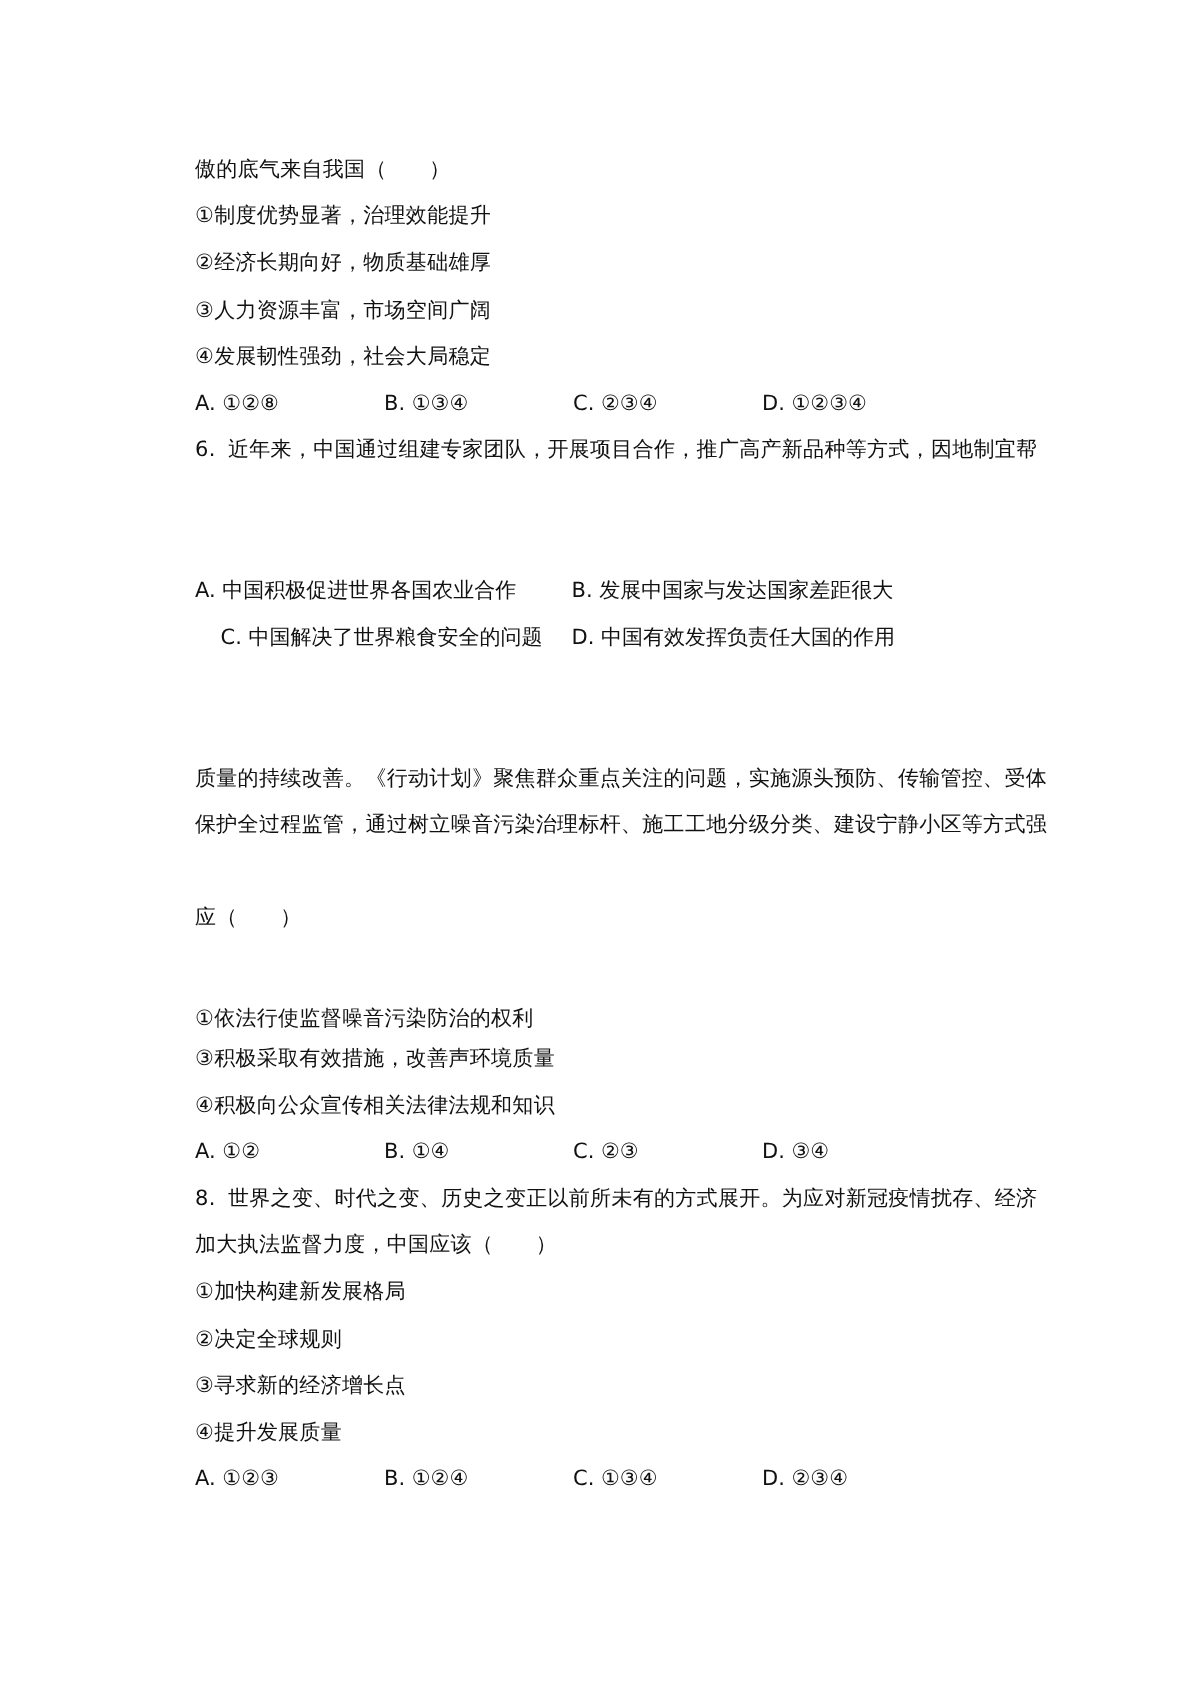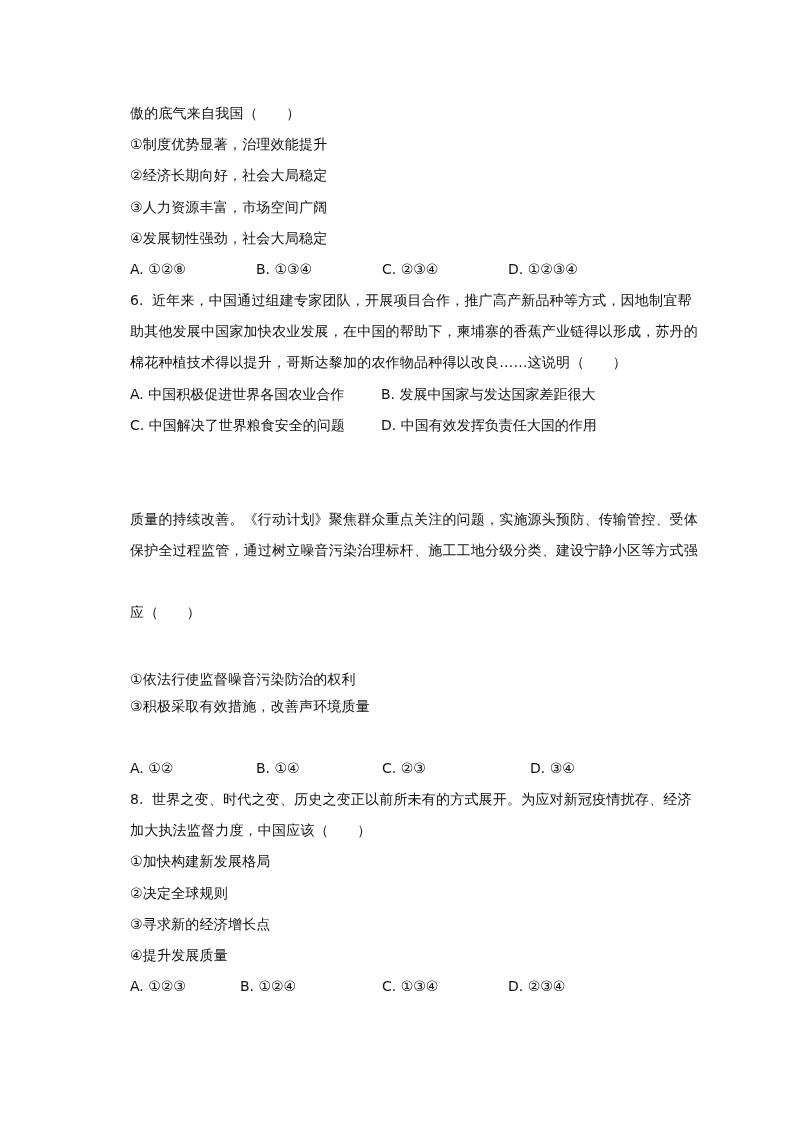--- a/index.html
+++ b/index.html
@@ -11,59 +11,58 @@
     .opt { position: absolute; top: 0; white-space: nowrap; }
     .qnum { display: inline-block; width: 22px; }
   </style>
 </head>
 <body>
 
 <div class="page">
 
   <div class="line" style="top:104px">傲的底气来自我国（　　）</div>
   <div class="line" style="top:135px">①制度优势显著，治理效能提升</div>
-  <div class="line" style="top:166px">②经济长期向好，社会大局稳定</div>
+  <div class="line" style="top:166px">②经济长期向好，物质基础雄厚</div>
   <div class="line" style="top:198px">③人力资源丰富，市场空间广阔</div>
   <div class="line" style="top:229px">④发展韧性强劲，社会大局稳定</div>
   <div class="opts" style="top:260px">
     <span class="opt" style="left:0">A. ①②⑧</span>
     <span class="opt" style="left:126px">B. ①③④</span>
     <span class="opt" style="left:252px">C. ②③④</span>
     <span class="opt" style="left:378px">D. ①②③④</span>
   </div>
 
   <div class="line" style="top:291px"><span class="qnum">6.</span><span>近年来，中国通过组建专家团队，开展项目合作，推广高产新品种等方式，因地制宜帮</span></div>
-  <div class="line" style="top:322px">助其他发展中国家加快农业发展，在中国的帮助下，柬埔寨的香蕉产业链得以形成，苏丹的</div>
-  <div class="line" style="top:353px">棉花种植技术得以提升，哥斯达黎加的农作物品种得以改良……这说明（　　）</div>
   <div class="opts" style="top:385px">
     <span class="opt" style="left:0">A. 中国积极促进世界各国农业合作</span>
     <span class="opt" style="left:251px">B. 发展中国家与发达国家差距很大</span>
   </div>
   <div class="opts" style="top:416px">
-    <span class="opt" style="left:0">C. 中国解决了世界粮食安全的问题</span>
+    <span class="opt" style="left:17px">C. 中国解决了世界粮食安全的问题</span>
     <span class="opt" style="left:251px">D. 中国有效发挥负责任大国的作用</span>
   </div>
 
   <div class="line" style="top:541px">保护全过程监管，通过树立噪音污染治理标杆、施工工地分级分类、建设宁静小区等方式强</div>
   <div class="line" style="top:510px">质量的持续改善。《行动计划》聚焦群众重点关注的问题，实施源头预防、传输管控、受体</div>
   <div class="line" style="top:603px">应（　　）</div>
   <div class="line" style="top:670px">①依法行使监督噪音污染防治的权利</div>
   <div class="line" style="top:697px">③积极采取有效措施，改善声环境质量</div>
+  <div class="line" style="top:728px">④积极向公众宣传相关法律法规和知识</div>
   <div class="opts" style="top:759px">
     <span class="opt" style="left:0">A. ①②</span>
     <span class="opt" style="left:126px">B. ①④</span>
     <span class="opt" style="left:252px">C. ②③</span>
-    <span class="opt" style="left:400px">D. ③④</span>
+    <span class="opt" style="left:378px">D. ③④</span>
   </div>
 
   <div class="line" style="top:790px"><span class="qnum">8.</span><span>世界之变、时代之变、历史之变正以前所未有的方式展开。为应对新冠疫情扰存、经济</span></div>
   <div class="line" style="top:821px">加大执法监督力度，中国应该（　　）</div>
   <div class="line" style="top:852px">①加快构建新发展格局</div>
   <div class="line" style="top:884px">②决定全球规则</div>
   <div class="line" style="top:915px">③寻求新的经济增长点</div>
   <div class="line" style="top:946px">④提升发展质量</div>
   <div class="opts" style="top:977px">
     <span class="opt" style="left:0">A. ①②③</span>
-    <span class="opt" style="left:110px">B. ①②④</span>
+    <span class="opt" style="left:126px">B. ①②④</span>
     <span class="opt" style="left:252px">C. ①③④</span>
     <span class="opt" style="left:378px">D. ②③④</span>
   </div>
 </div>
 
 </body></html>

